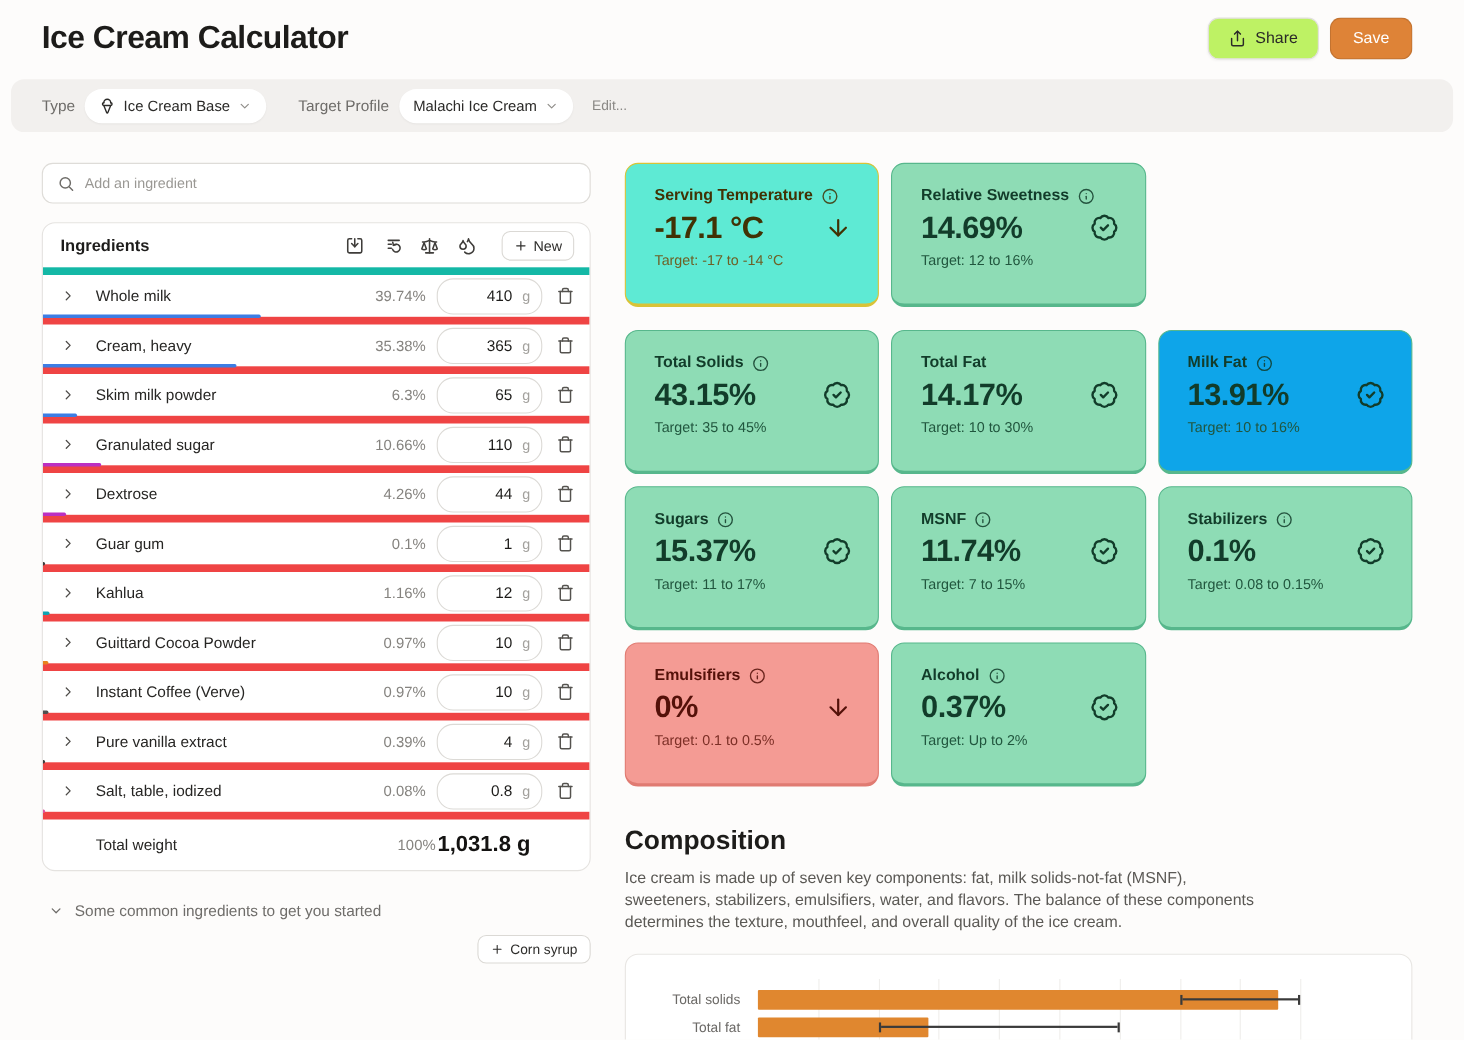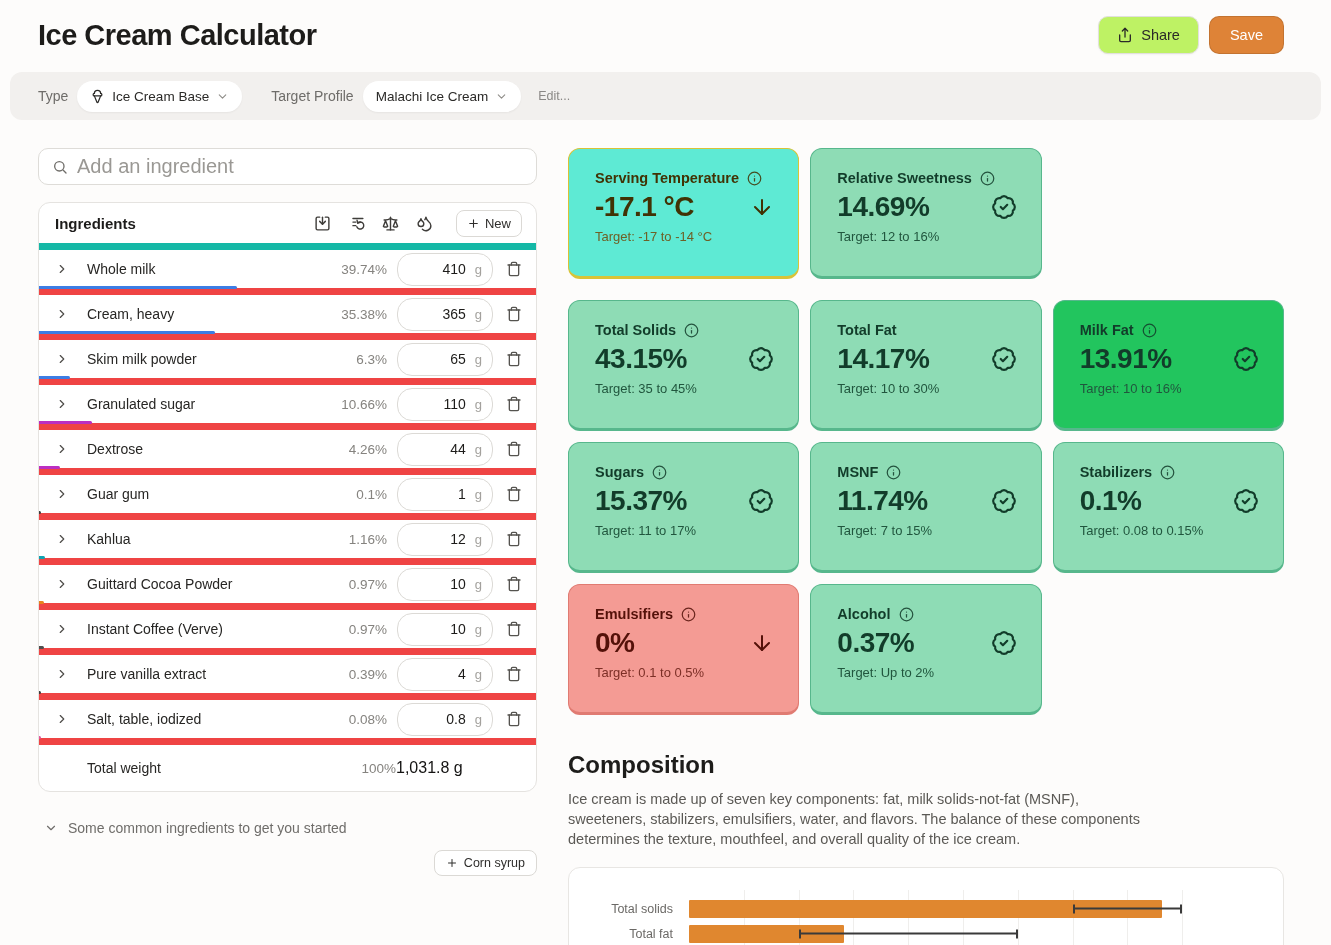--- a/index.html
+++ b/index.html
@@ -33,21 +33,21 @@
   .edit-link { margin-left:17px; font-size:12.5px; color:#8a8885; cursor:pointer; }
 
   
   .main { display:flex; padding:28px 47px 0 38px; gap:31px; align-items:flex-start; }
   .left-col { width:499px; flex:0 0 499px; }
   .right-col { flex:1; min-width:0; }
 
   
   .search-box { display:flex; align-items:center; gap:9px; height:37px; background:#fff;
                 border:1px solid #dedcd8; border-radius:10px; padding:0 13px; color:#6f6d69; }
-  .search-box input { border:none; outline:none; flex:1; font:inherit; font-size:20px; color:#232220; background:transparent; }
+  .search-box input { border:none; outline:none; flex:1; font:inherit; font-size:13px; color:#232220; background:transparent; }
   .search-box input::placeholder { color:#9a9894; }
 
   
   .ing-card { margin-top:17px; background:#fff; border:1px solid #e5e3e0; border-radius:12px; overflow:hidden; }
   .ing-header { display:flex; align-items:center; height:47px; padding:0 14px 0 16px; border-bottom:7px solid #14b8a6; }
   .ing-title { font-size:15px; font-weight:700; color:#1d1c1b; }
   .ing-tools { margin-left:auto; display:flex; align-items:center; gap:17px; color:#3f3d3a; }
   .tool-btn { cursor:pointer; }
   .btn-new { display:flex; align-items:center; gap:5px; height:27px; padding:0 10px; margin-left:6px;
              border:1px solid #dbd9d5; border-radius:8px; background:#fff; font-size:13px; color:#2f2e2c; cursor:pointer; }
@@ -59,21 +59,21 @@
   .amount-box { display:flex; align-items:center; width:96px; height:33px; margin-left:10px;
                 border:1px solid #dcdad6; border-radius:15px; padding:0 10px; background:#fff; }
   .amount-box input { flex:1; min-width:0; border:none; outline:none; text-align:right;
                       font:inherit; font-size:14px; color:#1d1c1a; background:transparent; }
   .amount-unit { margin-left:9px; font-size:13px; color:#a3a19d; }
   .row-trash { margin-left:13px; color:#55534f; cursor:pointer; }
   .ing-bar { position:absolute; left:0; bottom:-1px; height:3px; border-radius:0 2px 2px 0; }
   .total-row { display:flex; align-items:center; height:46px; padding:0 14px 0 48px; }
   .total-label { flex:1; font-size:14px; color:#272624; }
   .total-pct { font-size:13.5px; color:#85837f; }
-  .total-amount { width:96px; text-align:left; padding-right:8px; font-size:16px; font-weight:400; color:#141312; }
+  .total-amount { width:96px; text-align:center; padding-right:8px; font-size:20px; font-weight:700; color:#141312; }
   .total-spacer { width:30px; }
 
   
   .suggest-toggle { display:flex; align-items:center; gap:10px; margin-top:28px; color:#6f6d6a;
                     font-size:14px; cursor:pointer; padding-left:6px; }
   .chip-row { margin-top:14px; display:flex; gap:8px;justify-content:flex-end; }
   .chip { display:flex; align-items:center; gap:6px; height:26px; padding:0 11px; background:#fff;
           border:1px solid #dbd9d5; border-radius:8px; font-size:12.5px; color:#2f2e2c; cursor:pointer; }
 
   
@@ -563,21 +563,21 @@
       <span>
         <svg class="ic" width="26" height="26" viewBox="0 0 24 24" stroke-width="1.7">
                   <path d="M3.85 8.62a4 4 0 0 1 4.78-4.77 4 4 0 0 1 6.74 0 4 4 0 0 1 4.78 4.78 4 4 0 0 1 0 6.74 4 4 0 0 1-4.77 4.78 4 4 0 0 1-6.75 0 4 4 0 0 1-4.78-4.77 4 4 0 0 1 0-6.76Z"></path>
                   <path d="m9 12 2 2 4-4"></path>
                 </svg>
       </span>
 
     </div>
     <div class="metric-target" style="color: rgb(33, 86, 62);">Target: 10 to 30%</div>
   </div>
-          <div class="metric-card" style="background: #22c55e; border-color: rgb(87, 183, 140); color: rgb(18, 60, 42);">
+          <div class="metric-card" style="background: #0ea5e9; border-color: rgb(87, 183, 140); color: rgb(18, 60, 42);">
     <div class="metric-top">
       <span>Milk Fat</span>
       <span style="opacity:.85">
         <svg class="ic" width="15" height="15" viewBox="0 0 24 24" stroke-width="1.8">
                   <circle cx="12" cy="12" r="10"></circle>
                   <path d="M12 16v-4"></path>
                   <path d="M12 8h.01"></path>
                 </svg>
       </span>
     </div>

